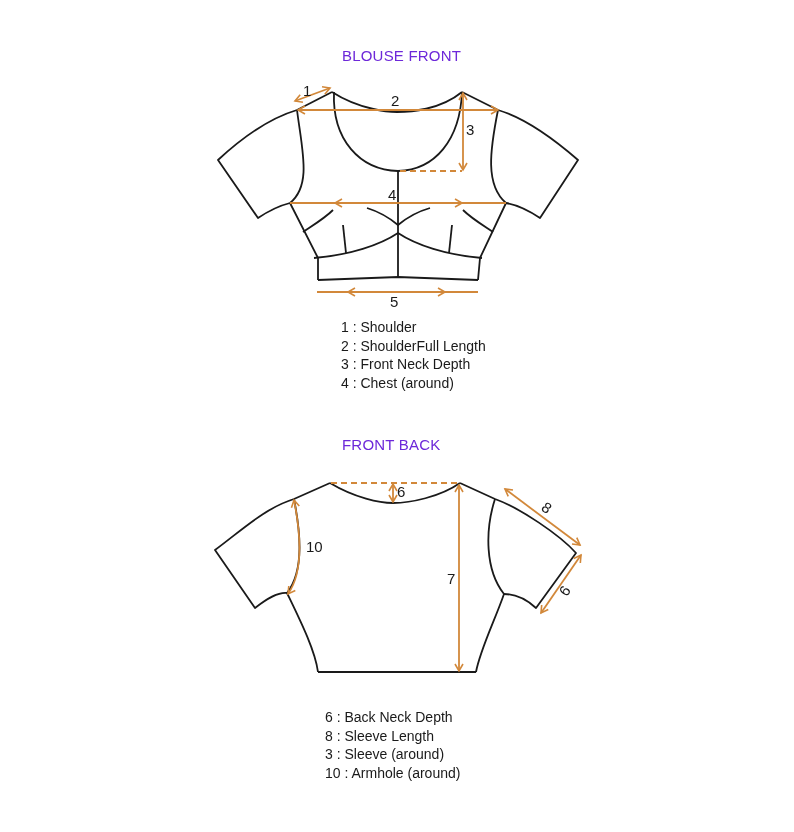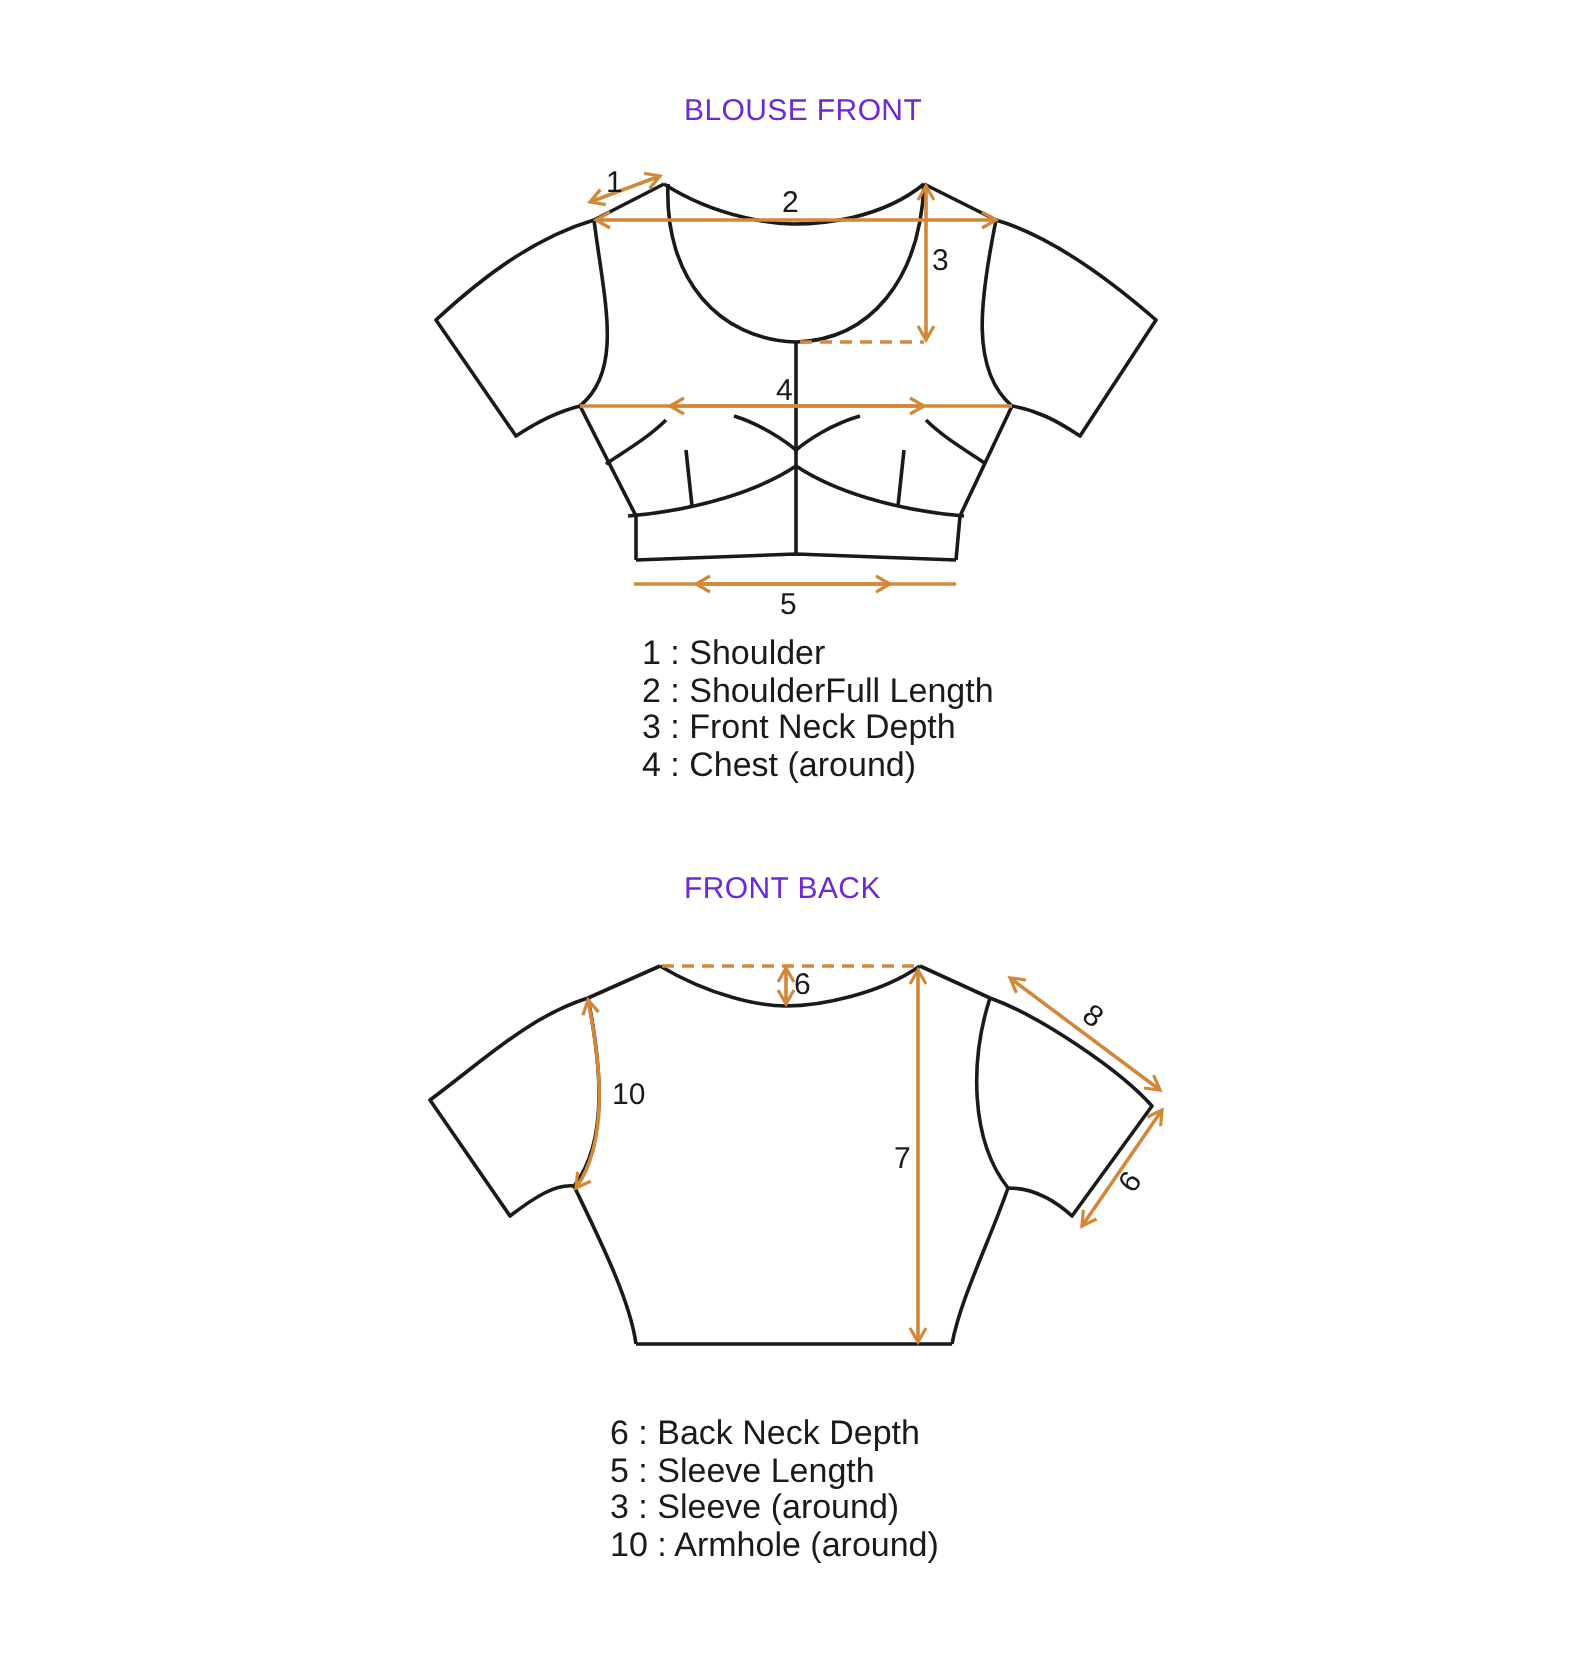--- a/index.html
+++ b/index.html
@@ -1,19 +1,19 @@
 <!DOCTYPE html>
 <html><head>
 <meta charset="utf-8">
 <style>
   html, body { margin: 0; padding: 0; background: #ffffff; }
   body { width: 794px; height: 832px; position: relative; overflow: hidden;
          font-family: "Liberation Sans", sans-serif; color: #1a1a1a; }
   .title { position: absolute; font-size: 15px; letter-spacing: 0.2px; color: #6d28d9; }
-  .legend { position: absolute; font-size: 17px; line-height: 18.5px; color: #1a1a1a; }
+  .legend { position: absolute; font-size: 14px; line-height: 18.5px; color: #1a1a1a; margin-left: 20px; }
   .legend div { white-space: nowrap; }
   svg { position: absolute; left: 0; top: 0; }
   .num { font-family: "Liberation Sans", sans-serif; font-size: 15px; fill: #1a1a1a; }
 </style>
 </head>
 <body>
 
 <div class="title" style="left:342px; top:47px;">BLOUSE FRONT</div>
 
 <svg width="794" height="832" viewBox="0 0 794 832">
@@ -116,16 +116,16 @@
   <div>1 : Shoulder</div>
   <div>2 : ShoulderFull Length</div>
   <div>3 : Front Neck Depth</div>
   <div>4 : Chest (around)</div>
 </div>
 
 <div class="title" style="left:342px; top:436px;">FRONT BACK</div>
 
 <div class="legend" style="left:305px; top:708px;">
   <div>6 : Back Neck Depth</div>
-  <div>5 : Sleeve Length</div>
+  <div>8 : Sleeve Length</div>
   <div>3 : Sleeve (around)</div>
   <div>10 : Armhole (around)</div>
 </div>
 
 </body></html>

